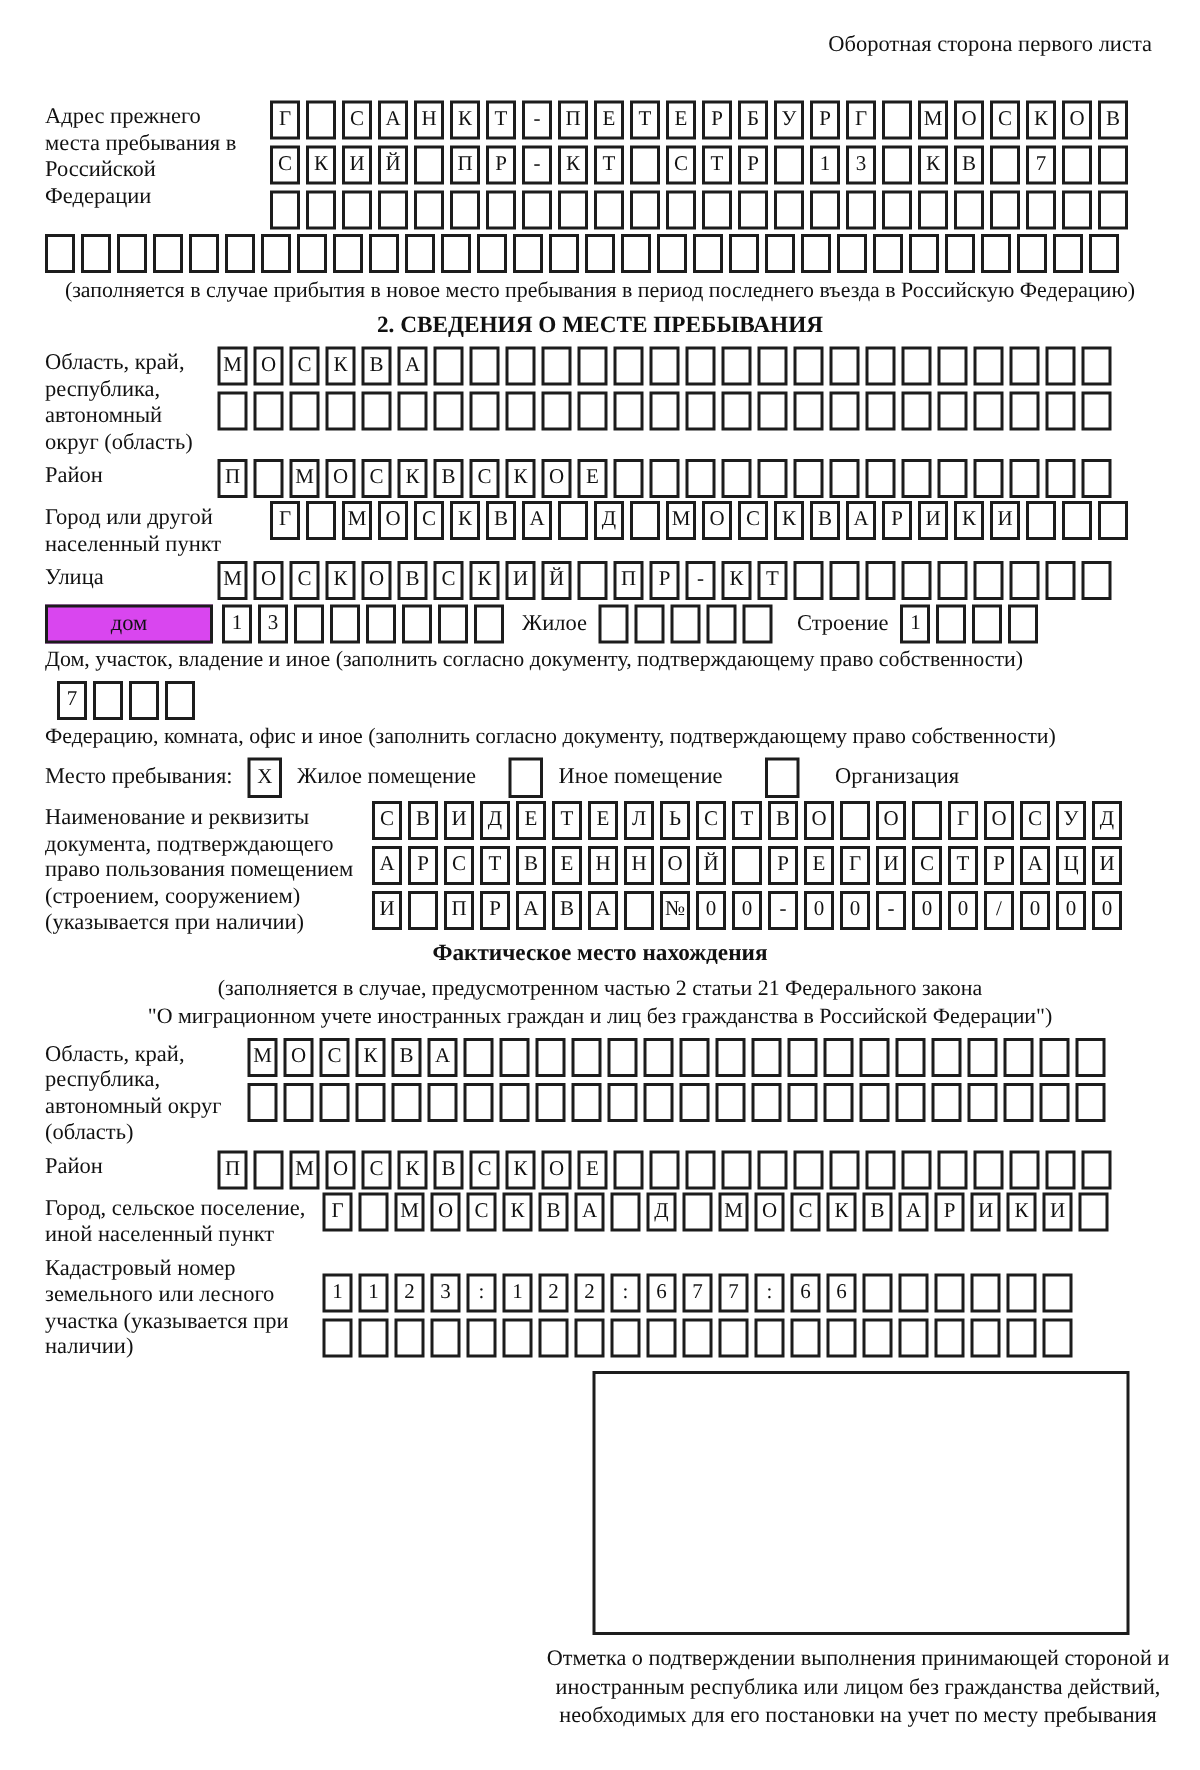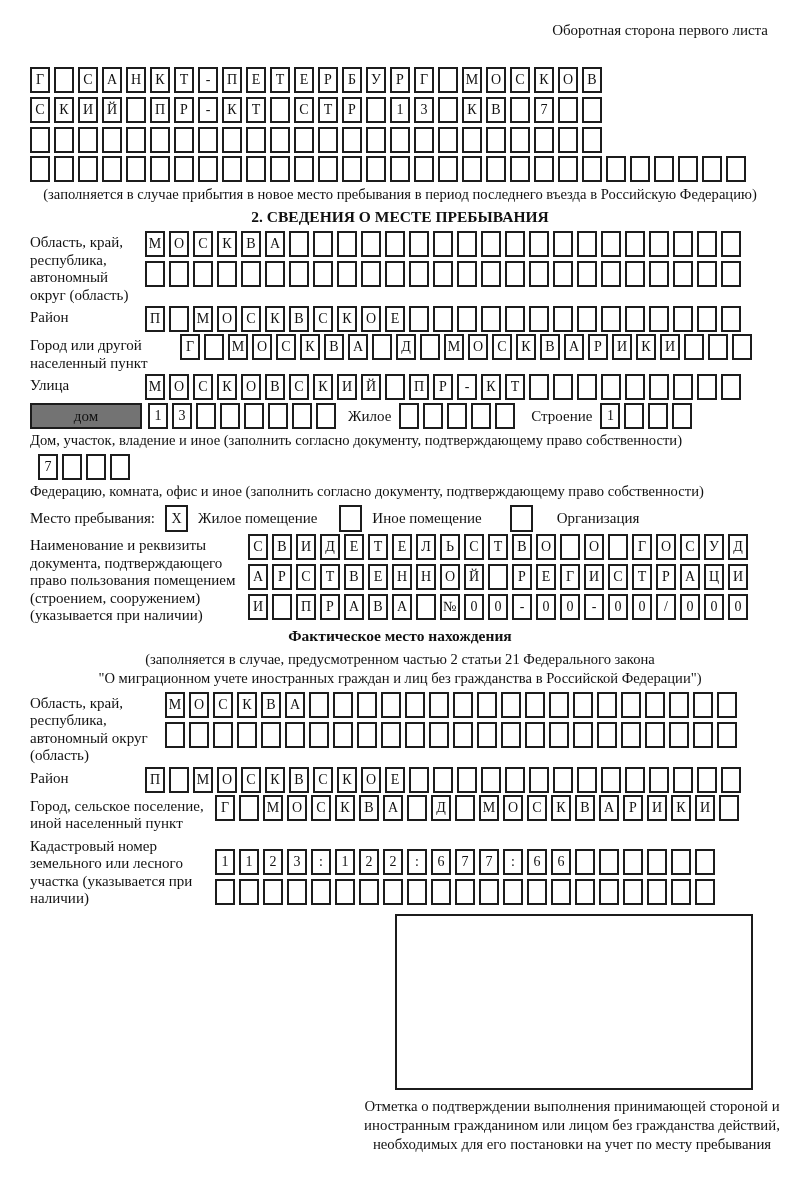--- a/index.html
+++ b/index.html
@@ -17,21 +17,21 @@
   .cells + .cells{margin-top:4px;}
   .cell{
     flex:none;width:16px;height:22px;border:2px solid #1c1c1c;
     text-align:center;line-height:22px;font-size:14px;background:#fff;
   }
   .cap{font-size:14.6px;line-height:18px;}
   .cap.center{text-align:center;}
   .sect-title{text-align:center;font-weight:bold;font-size:15.5px;margin:5px 0 5px 0;}
   .labelbox{
     flex:none;border:2px solid #1c1c1c;height:22px;line-height:22px;
-    text-align:center;font-size:15px;background:#737373;
+    text-align:center;font-size:15px;background:#d946ef;
   }
   .inline-row{display:flex;align-items:center;margin-bottom:2px;}
   .inline-lbl{flex:none;font-size:15px;}
   .checkbox{
     flex:none;width:19px;height:23px;border:2px solid #1c1c1c;
     text-align:center;line-height:23px;font-size:14px;margin:0 10px;
   }
   .choose-note{margin-left:230px;margin-bottom:4px;}
   .fact-note{text-align:center;font-size:14.6px;line-height:19px;}
   .stamp-box{
@@ -46,20 +46,21 @@
   .mb4{margin-bottom:4px;}
 </style>
 </head>
 <body>
 
 <div class="page">
 
   <div class="corner">Оборотная сторона первого листа</div>
 
   <div class="field">
+    <div class="flabel" style="width:150px">Адрес прежнего места пребывания в Российской Федерации</div>
     <div class="fboxes">
       <div class="cells">
           <span class="cell">Г</span>
           <span class="cell"></span>
           <span class="cell">С</span>
           <span class="cell">А</span>
           <span class="cell">Н</span>
           <span class="cell">К</span>
           <span class="cell">Т</span>
           <span class="cell">-</span>
@@ -624,15 +625,15 @@
           <span class="cell"></span>
           <span class="cell"></span>
           <span class="cell"></span>
           <span class="cell"></span>
           <span class="cell"></span>
         </div>
     </div>
   </div>
 
   <div class="stamp-box"></div>
-  <div class="stamp-cap">Отметка о подтверждении выполнения принимающей стороной и иностранным гражданином или лицом без гражданства действий, необходимых для его постановки на учет по месту пребывания</div>
+  <div class="stamp-cap">Отметка о подтверждении выполнения принимающей стороной и иностранным республика или лицом без гражданства действий, необходимых для его постановки на учет по месту пребывания</div>
 
 </div>
 
 </body></html>

